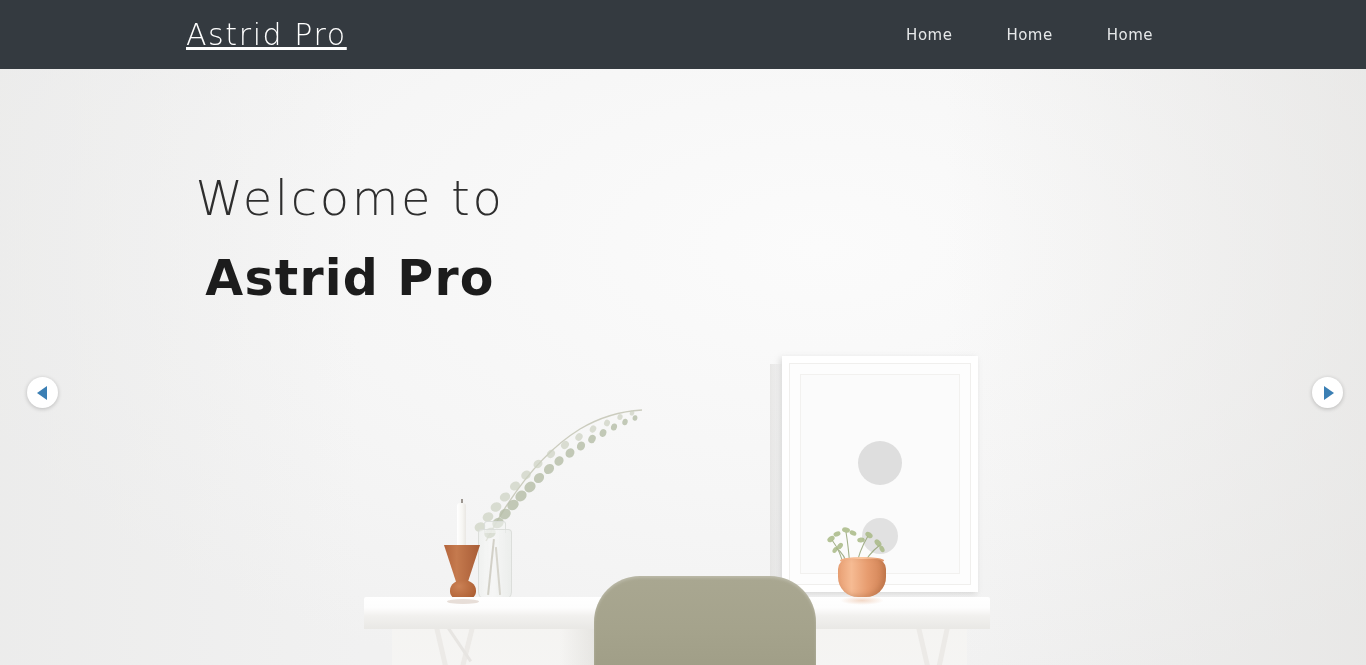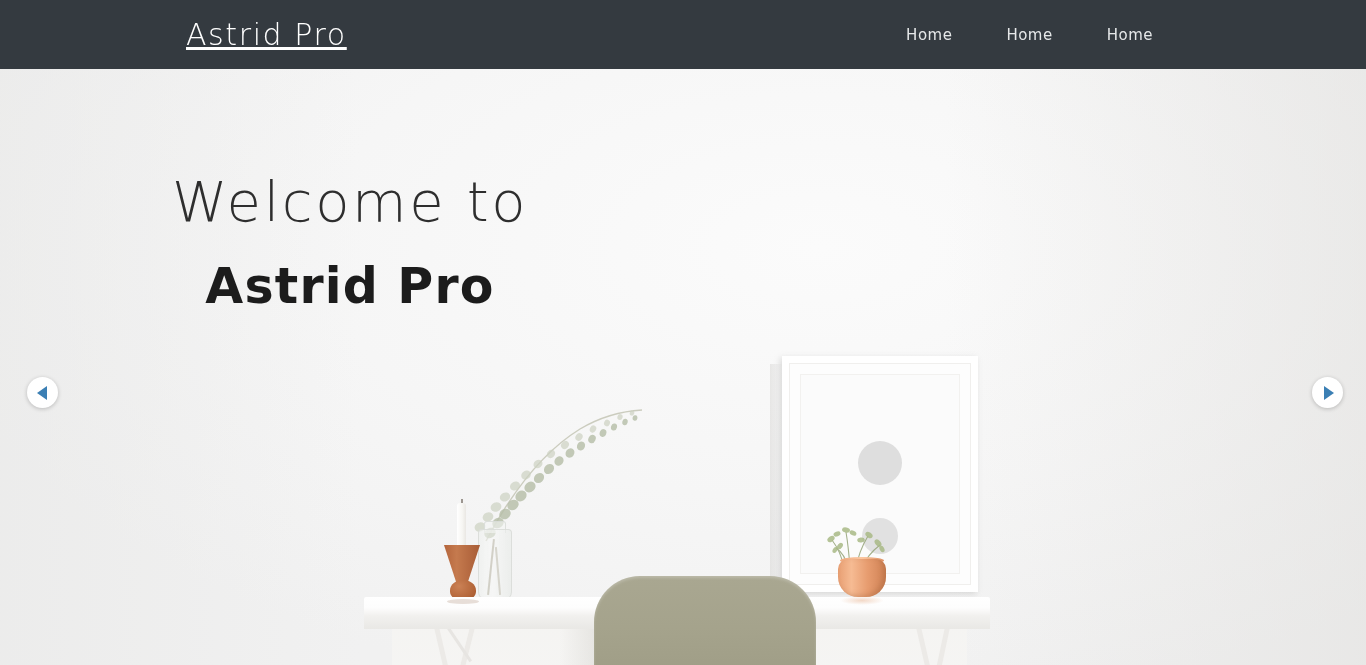--- a/index.html
+++ b/index.html
@@ -235,21 +235,21 @@
   
   .hero-text{
     position:absolute; left:0; top:105px;
     width:700px;
     text-align:center;
     z-index:12;
     pointer-events:none;
   }
   .hero-line-1{
     color:#2e2e2e;
-    font-size:56px;
+    font-size:48px;
     font-weight:300;
     letter-spacing:2.6px;
     line-height:1;
     white-space:nowrap;
   }
   .hero-line-2{
     color:#1c1c1c;
     font-size:49px;
     font-weight:700;
     letter-spacing:1.2px;

